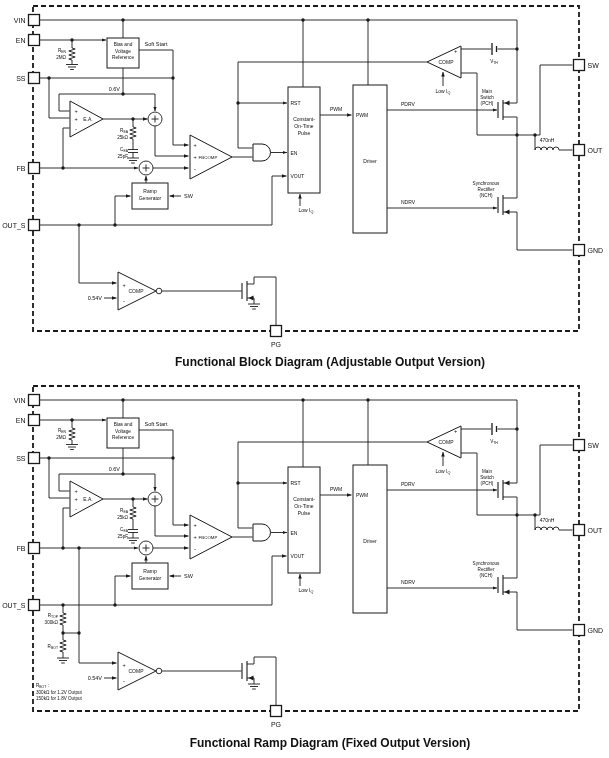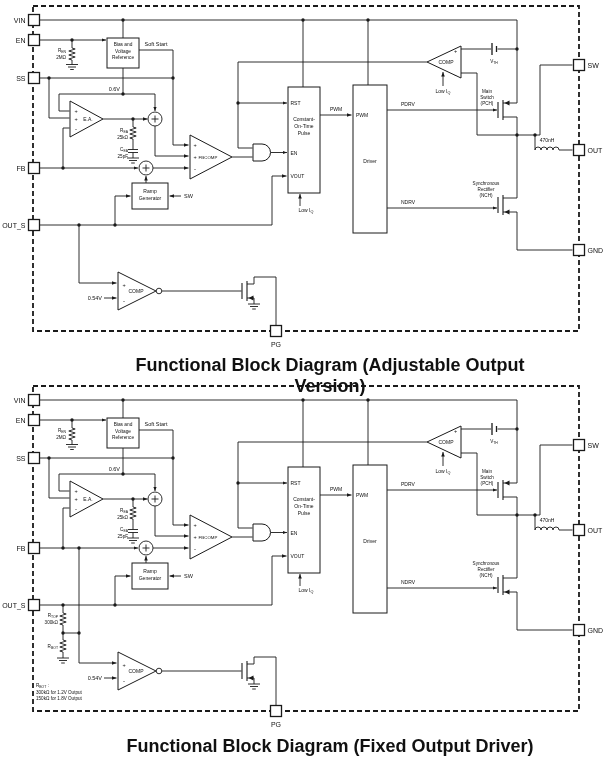--- a/index.html
+++ b/index.html
@@ -1,21 +1,21 @@
 <!DOCTYPE html>
 <html><head>
 <meta charset="utf-8">
 <style>
   html,body{margin:0;padding:0;background:#fff;}
   #page{position:relative;width:609px;height:758px;background:#fff;overflow:hidden;
         font-family:"Liberation Sans",sans-serif;}
   #fbd-canvas{position:absolute;left:0;top:0;}
   svg text{font-family:"Liberation Sans",sans-serif;fill:#111;}
   .fig-title{position:absolute;left:120px;width:420px;text-align:center;
-             font-weight:bold;font-size:18px;color:#111;}
+             font-weight:bold;font-size:12px;color:#111;}
   #title1{top:355px;}
   #title2{top:736px;}
 </style>
 </head>
 <body>
 
 <div id="page">
   <svg id="fbd-canvas" width="609" height="758" viewBox="0 0 609 758">
       <defs>
         <marker id="ah" viewBox="0 0 8 8" refX="8" refY="4" markerWidth="5" markerHeight="5" orient="auto">
@@ -403,14 +403,14 @@
         <text x="587.5" y="447.5" font-size="7" text-anchor="start">SW</text>
         <rect x="573.5" y="524.5" width="11" height="11" fill="#fff" stroke="#1a1a1a" stroke-width="1.3"></rect>
         <text x="587.5" y="532.5" font-size="7" text-anchor="start">OUT</text>
         <rect x="573.5" y="624.5" width="11" height="11" fill="#fff" stroke="#1a1a1a" stroke-width="1.3"></rect>
         <text x="587.5" y="632.5" font-size="7" text-anchor="start">GND</text>
         <rect x="270.5" y="705.5" width="11" height="11" fill="#fff" stroke="#1a1a1a" stroke-width="1.3"></rect>
         <text x="276" y="727" font-size="7" text-anchor="middle">PG</text>
       </g>
     </svg>
   <div id="title1" class="fig-title">Functional Block Diagram (Adjustable Output Version)</div>
-  <div id="title2" class="fig-title">Functional Block Diagram (Fixed Output Driver)</div>
+  <div id="title2" class="fig-title">Functional Ramp Diagram (Fixed Output Version)</div>
 </div>
 
 </body></html>

